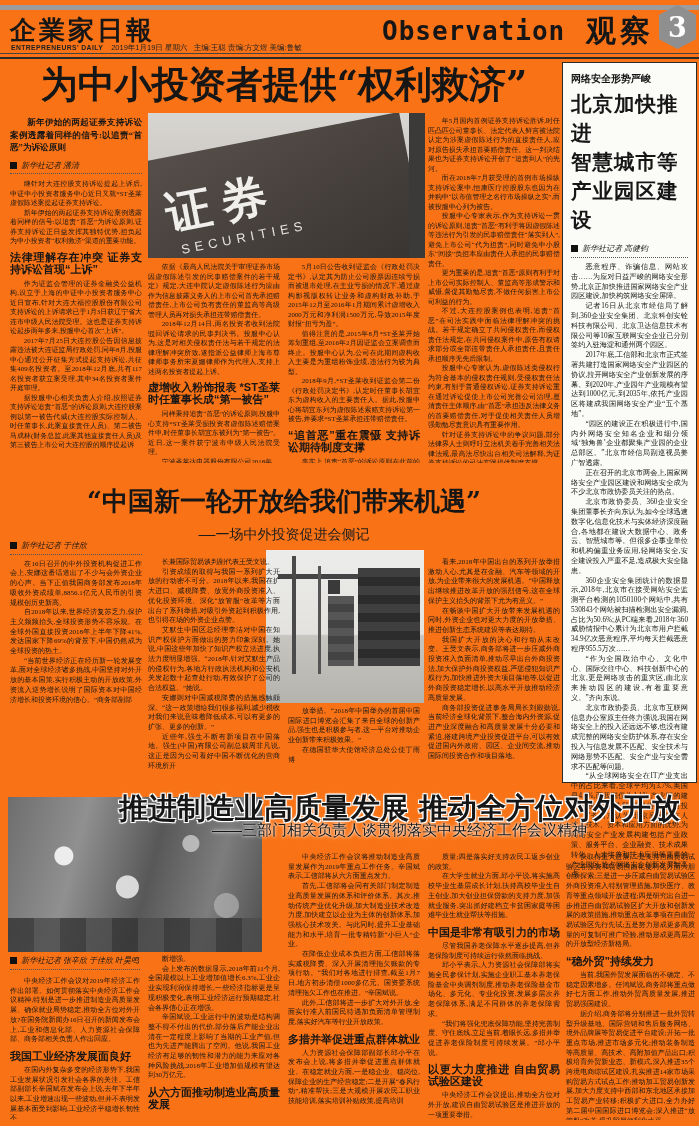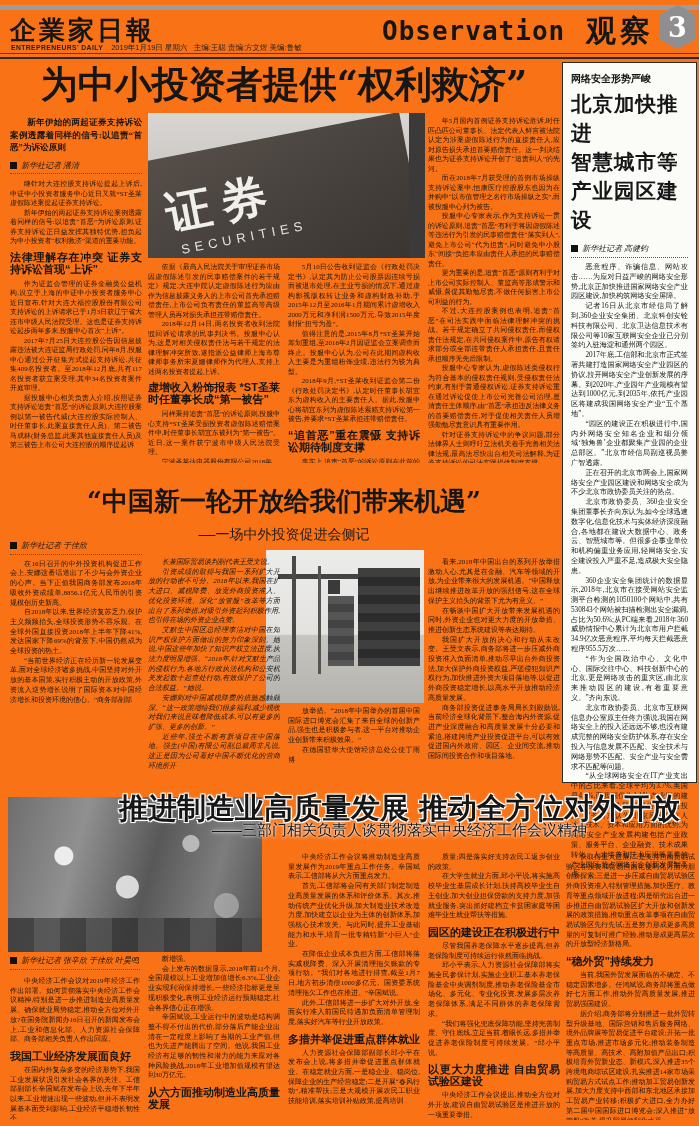--- a/index.html
+++ b/index.html
@@ -168,21 +168,21 @@
   </div>
 
   <div class="col a2" style="left:10px;top:541px;width:132px;height:246px;">
     <div class="byline"><span class="bsq"></span><span>新华社记者 于佳欣</span></div>
     <div>
         <p class="para">在16日召开的中外投资机构促进工作会上,安娜这番话道出了不少与会外资企业的心声。当下正值我国商务部发布2018年吸收外资成绩单,8856.1亿元人民币的引资规模创历史新高。</p>
         <p class="para">自2018年以来,世界经济复苏乏力,保护主义频频抬头,全球投资形势不容乐观。在全球外国直接投资2018年上半年下降41%,发达国家下降69%的背景下,中国仍然成为全球投资的热土。</p>
         <p class="para">“当前世界经济正在经历新一轮发展变革,面对全球经济诸多挑战,中国坚持对外开放的基本国策,实行积极主动的开放政策,外资流入逆势增长说明了国际资本对中国经济增长和投资环境的信心。”商务部副部</p>
       </div>
   </div>
-  <div class="col a2" style="left:148px;top:558px;width:132px;height:229px;font-style:italic;">
+  <div class="col a2" style="left:148px;top:558px;width:132px;height:229px;">
     <div>
         <p class="para">长兼国际贸易谈判副代表王受文说。</p>
         <p class="para">引资成绩的取得与我国一系列扩大开放的行动密不可分。2018年以来,我国在扩大进口、减税降费、放宽外商投资准入、优化投资环境、深化“放管服”改革等方面出台了系列举措,对吸引外资起到积极作用,也引得在场的外资企业点赞。</p>
         <p class="para">艾默生中国区总经理李洁对中国在知识产权保护方面做出的努力印象深刻。她说,中国这些年加快了知识产权立法进度,执法力度明显增强。“2018年,针对艾默生产品的侵权行为,各地方行政执法机构和公安机关发起数十起查处行动,有效保护了公司的合法权益。”她说。</p>
         <p class="para">安娜则对中国减税降费的措施感触颇深。“这一政策增给我们很多福利,减少税收对我们来说意味着降低成本,可以有更多的扩张、更多的创新。”</p>
         <p class="para">近些年,强生不断有新项目在中国落地。强生(中国)有限公司副总裁周非凡说,这正是因为公司看好中国不断优化的营商环境所开</p>
       </div>
   </div>
   <div class="col a2" style="left:288px;top:707px;width:132px;height:80px;">
     <div>
@@ -253,21 +253,21 @@
         <p class="para">在降低企业成本负担方面,工信部将落实减税降费、深入开展清理拖欠账款的专项行动。“我们对各地进行排查,截至1月7日,地方初步清偿1000多亿元。国资委系统清理拖欠工作也在推进。”辛国斌说。</p>
         <p class="para">此外,工信部将进一步扩大对外开放,全面实行准入前国民待遇加负面清单管理制度,落实好汽车等行业开放政策。</p>
         <div class="subhead">多措并举促进重点群体就业</div>
         <p class="para">人力资源社会保障部副部长邱小平在发布会上说,将多措并举促进重点群体就业。在稳定就业方面,一是稳企业、稳岗位,保障企业的生产经营稳定;二是开展“春风行动”,精准帮扶;三是大规模开展农民工职业技能培训,落实培训补贴政策,提高培训</p>
       </div>
   </div>
   <div class="col a3" style="left:428px;top:853px;width:132px;height:267px;">
     <div>
         <p class="para">质量;四是落实好支持农民工返乡创业的政策。</p>
         <p class="para">在大学生就业方面,邱小平说,将实施高校毕业生基层成长计划,扶持高校毕业生自主创业,加大创业担保贷款的支持力度,加强就业服务,突出抓好建档立卡贫困家庭等困难毕业生就业帮扶等措施。</p>
-        <div class="subhead">园区的建设正在积极进行中</div>
+        <div class="subhead">中国是非常有吸引力的市场</div>
         <p class="para">尽管我国养老保障水平逐步提高,但养老保险制度可持续运行依然面临挑战。</p>
         <p class="para">邱小平表示,人力资源社会保障部将实施全民参保计划,实施企业职工基本养老保险基金中央调剂制度,推动养老保险基金市场化、多元化、专业化投资,发展多层次养老保障体系,满足不同群体的养老保障需求。</p>
         <p class="para">“我们将强化兜底保障功能,坚持完善制度、守住底线,立足当前,着眼长远,多措并举促进养老保险制度可持续发展。”邱小平说。</p>
         <div class="subhead">以更大力度推进 自由贸易试验区建设</div>
         <p class="para">中央经济工作会议提出,推动全方位对外开放,建设自由贸易试验区是推进开放的一项重要举措。</p>
       </div>
   </div>
   <div class="col a3" style="left:566px;top:853px;width:129px;height:267px;">
     <div>
         <p class="para">快取得重大进展;二是支持自由贸易试验区在投资和贸易自由化便利化方面大胆创新探索;三是进一步压减自由贸易试验区外商投资准入特别管理措施,加快医疗、教育等重点领域开放进程;四是研究出台进一步推进自由贸易试验区扩大开放和创新发展的政策措施,推动重点改革事项在自由贸易试验区先行先试;五是努力形成更多高质量的可复制可推广经验,推动形成更高层次的开放型经济新格局。</p>

